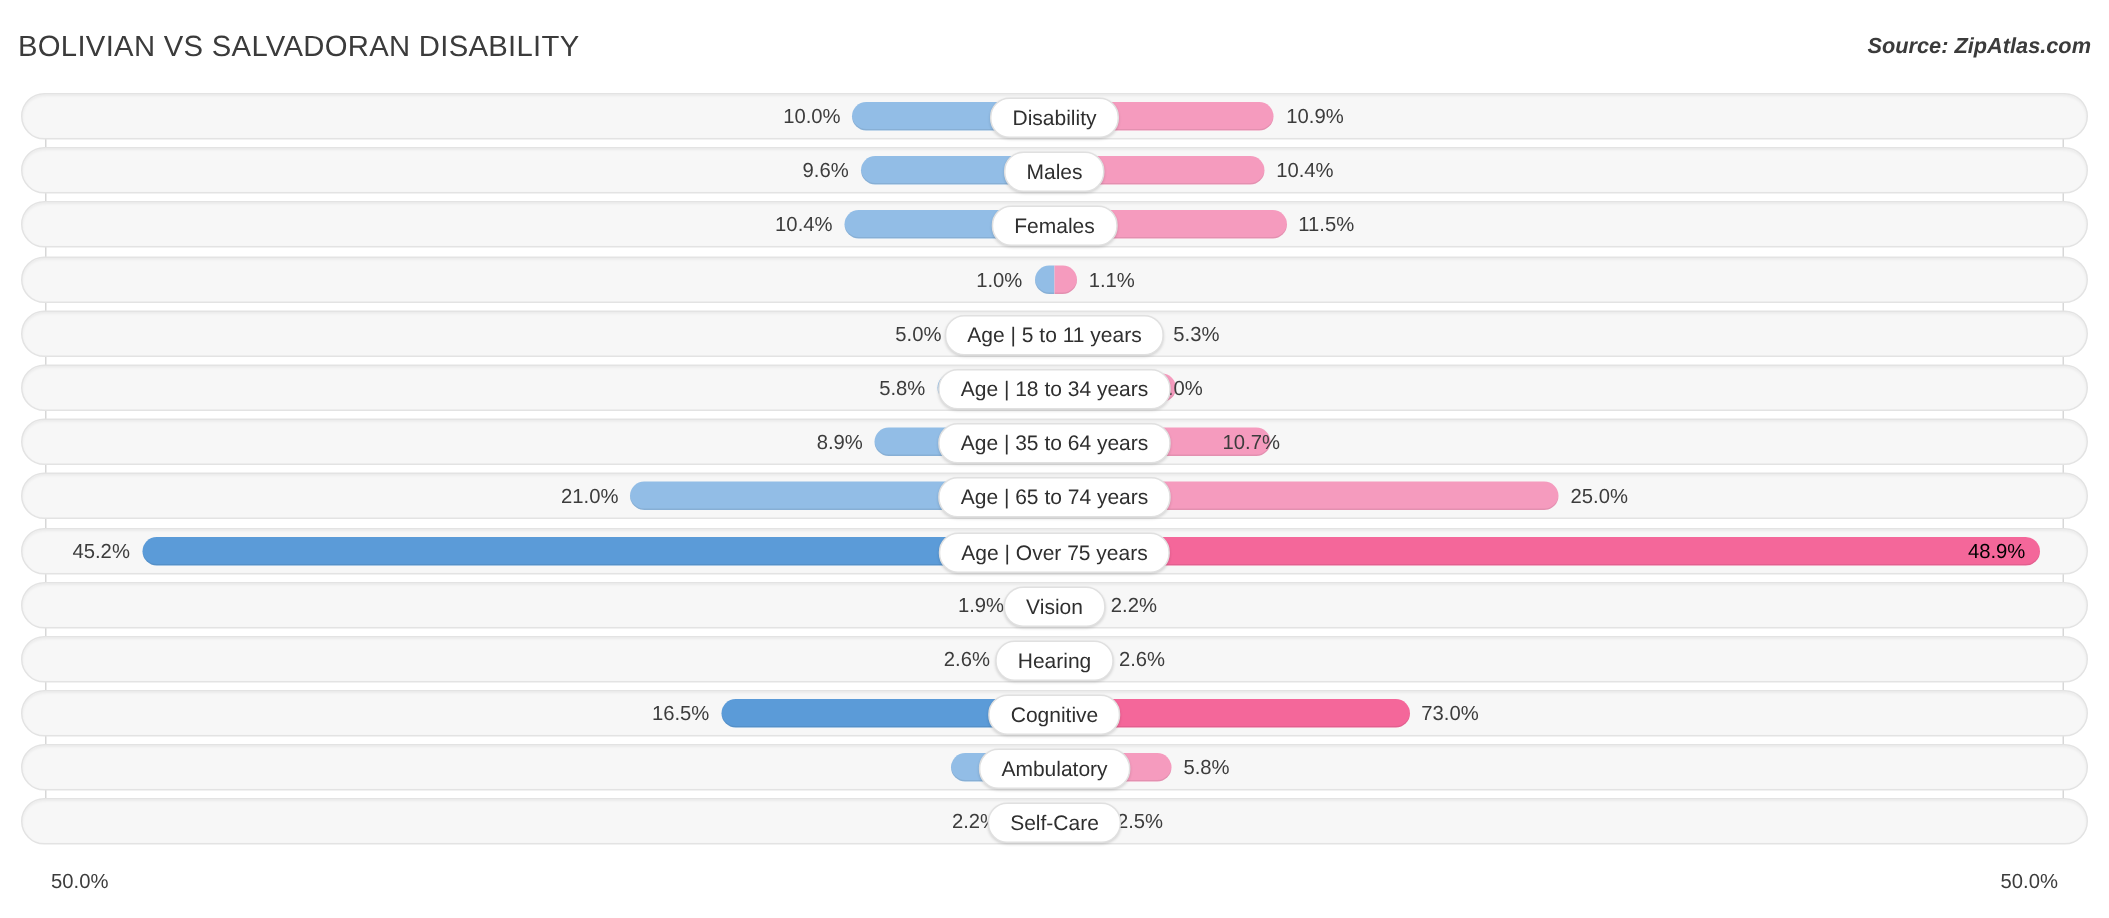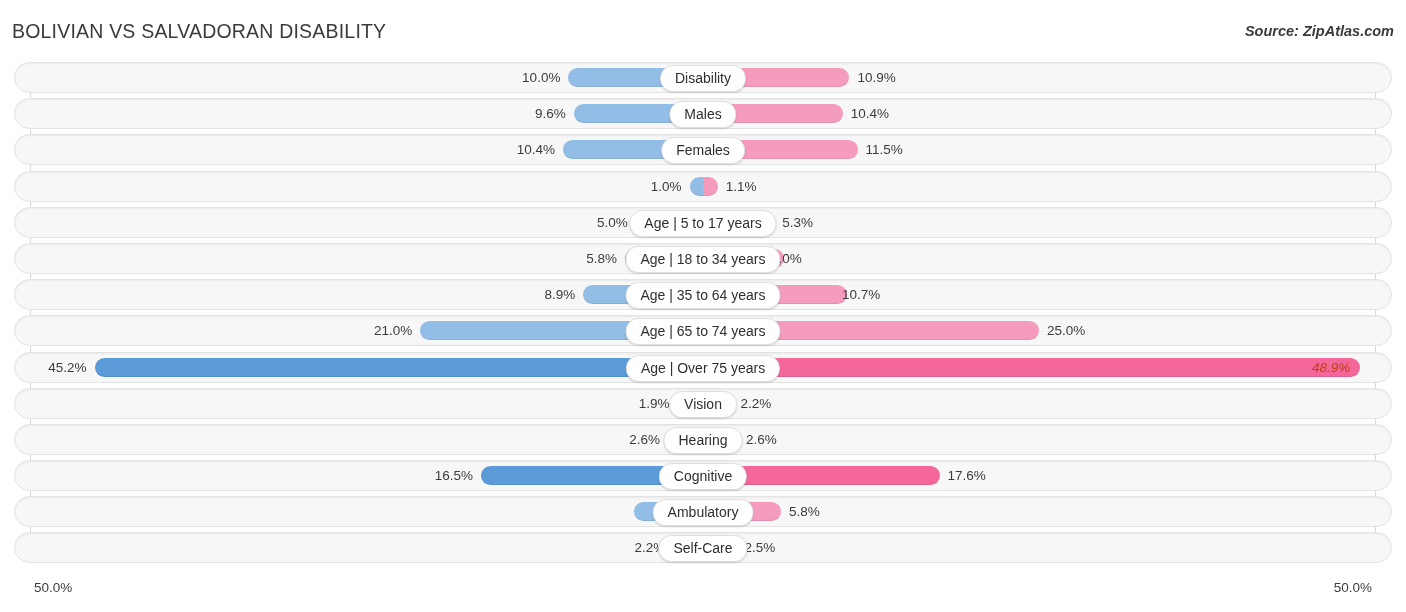--- a/index.html
+++ b/index.html
@@ -73,21 +73,21 @@
   .row.hi .bar.left{background:#5b9bd8;}
   .row.hi .bar.right{background:#f4679a;}
 
   
   .val{
     position:absolute;top:0;height:31px;line-height:31px;
     font-size:13.5px;color:#3c3c3c;white-space:nowrap;
   }
   .val.left{text-align:right;}
   .val.right{text-align:left;}
-  .val.inside{color:#c2410c;font-style:italic;}
+  .val.inside{color:#000000;}
 
   
   .pill{
     position:absolute;top:3px;left:50%;transform:translateX(-50%);
     height:25px;line-height:25px;
     padding:0 14px;
     background:#ffffff;
     border:1px solid #e0e0e0;
     border-radius:13px;
     font-size:14px;color:#2f2f2f;
@@ -157,36 +157,36 @@
           <div class="bar right" style="width: 14.784px;"></div>
           <div class="val left" style="left: 0px; width: 681.54px;">1.0%</div>
           <div class="val right" style="left: 725.784px; width: auto;">1.1%</div>
         </div>
         <div class="row">
           <div class="track"></div>
           <div class="bar left" style="width: 67.3px;"></div>
           <div class="bar right" style="width: 71.232px;"></div>
           <div class="val left" style="left: 0px; width: 627.7px;">5.0%</div>
           <div class="val right" style="left: 782.232px; width: auto;">5.3%</div>
-          <div class="pill">Age | 5 to 17 years</div>
+          <div class="pill">Age | 5 to 11 years</div>
         </div>
         <div class="row">
           <div class="track"></div>
           <div class="bar left" style="width: 78.068px;"></div>
           <div class="bar right" style="width: 80.64px;"></div>
           <div class="val left" style="left: 0px; width: 616.932px;">5.8%</div>
           <div class="val right" style="left: 771px; width: auto;">6.0%</div>
           <div class="pill">Age | 18 to 34 years</div>
         </div>
         <div class="row">
           <div class="track"></div>
           <div class="bar left" style="width: 119.794px;"></div>
           <div class="bar right" style="width: 143.808px;"></div>
           <div class="val left" style="left: 0px; width: 575.206px;">8.9%</div>
-          <div class="val right" style="left: 842px; width: auto;">10.7%</div>
+          <div class="val right" style="left: 815px; width: auto;">10.7%</div>
           <div class="pill">Age | 35 to 64 years</div>
         </div>
         <div class="row">
           <div class="track"></div>
           <div class="bar left" style="width: 282.66px;"></div>
           <div class="bar right" style="width: 336px;"></div>
           <div class="val left" style="left: 0px; width: 412.34px;">21.0%</div>
           <div class="val right" style="left: 1047px; width: auto;">25.0%</div>
           <div class="pill">Age | 65 to 74 years</div>
         </div>
@@ -212,21 +212,21 @@
           <div class="bar right" style="width: 34.944px;"></div>
           <div class="val left" style="left: 0px; width: 660.004px;">2.6%</div>
           <div class="val right" style="left: 745.944px; width: auto;">2.6%</div>
           <div class="pill">Hearing</div>
         </div>
         <div class="row hi">
           <div class="track"></div>
           <div class="bar left" style="width: 222.09px;"></div>
           <div class="bar right" style="width: 236.544px;"></div>
           <div class="val left" style="left: 0px; width: 472.91px;">16.5%</div>
-          <div class="val right" style="left: 947.544px; width: auto;">17.6%</div>
+          <div class="val right" style="left: 947.544px; width: auto;">73.0%</div>
           <div class="pill">Cognitive</div>
         </div>
         <div class="row">
           <div class="track"></div>
           <div class="bar left" style="width: 68.646px;"></div>
           <div class="bar right" style="width: 77.952px;"></div>
           <div class="val right" style="left: 788.952px; width: auto;">5.8%</div>
           <div class="pill">Ambulatory</div>
         </div>
         <div class="row">

